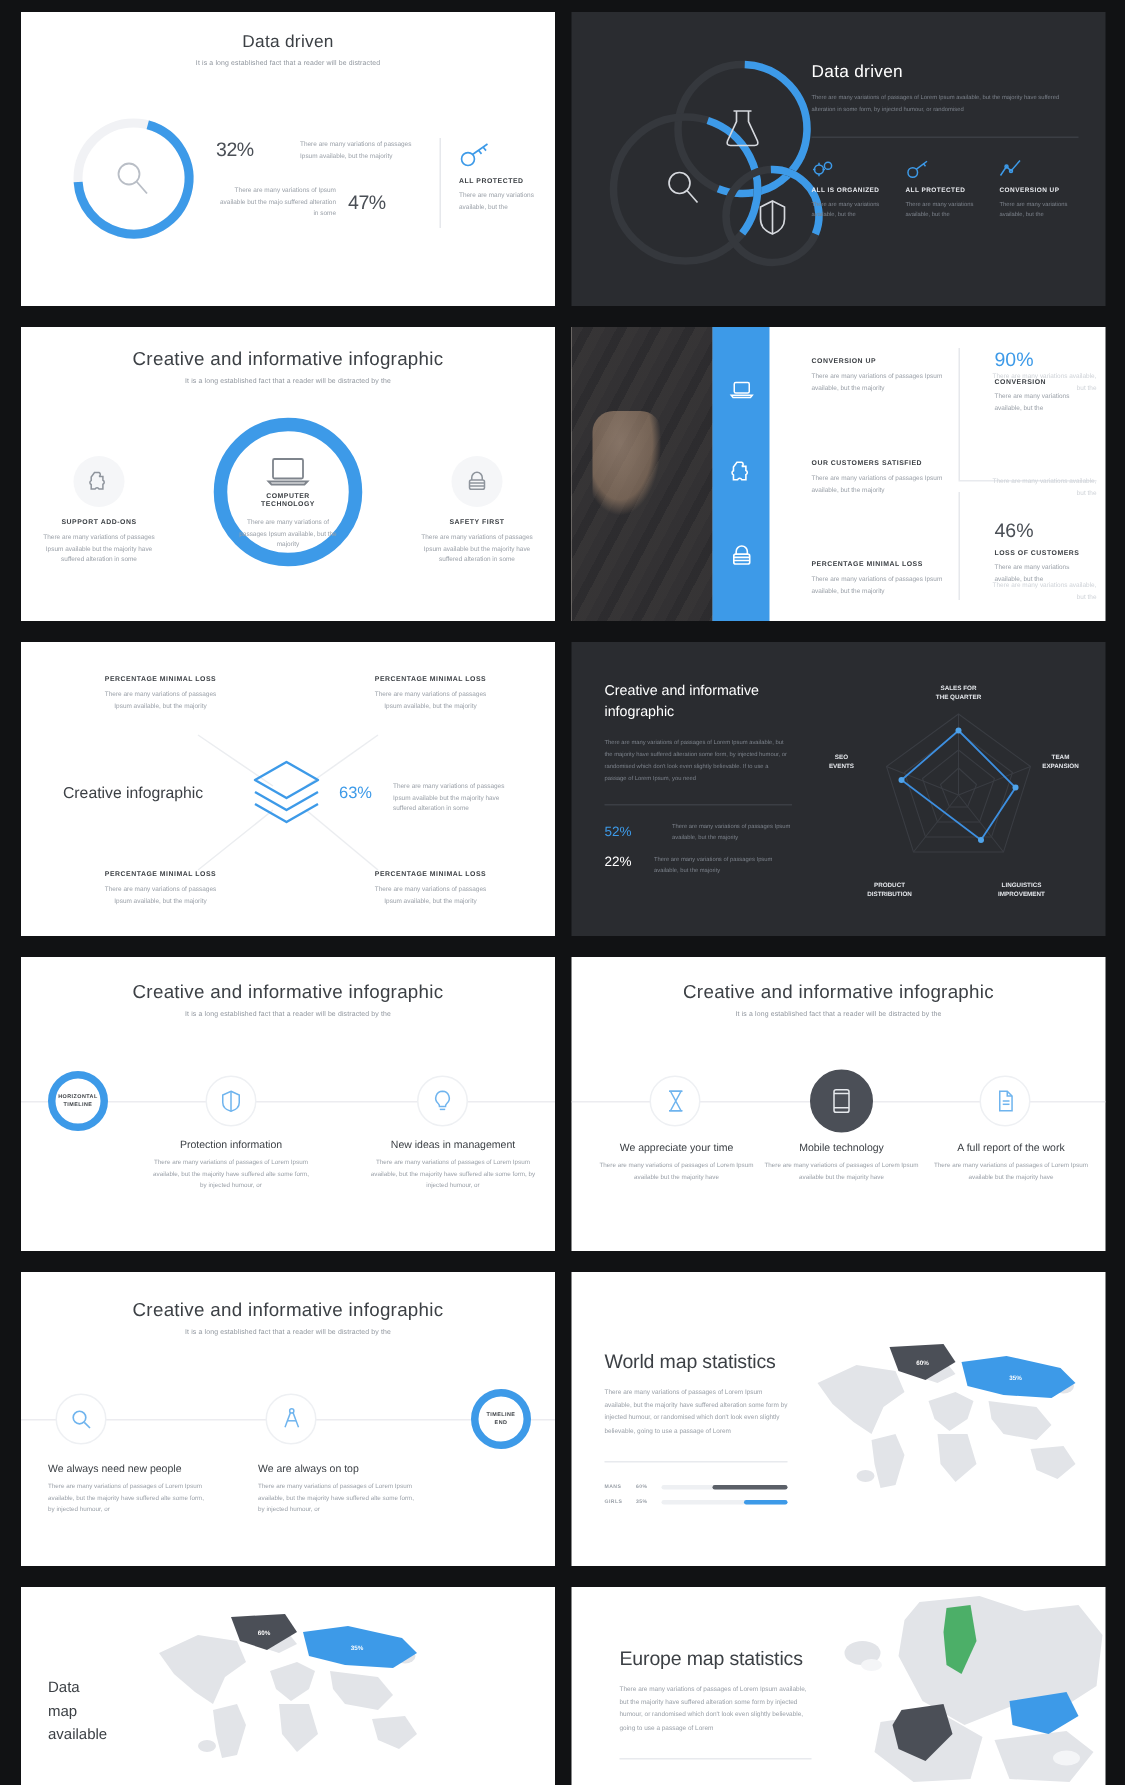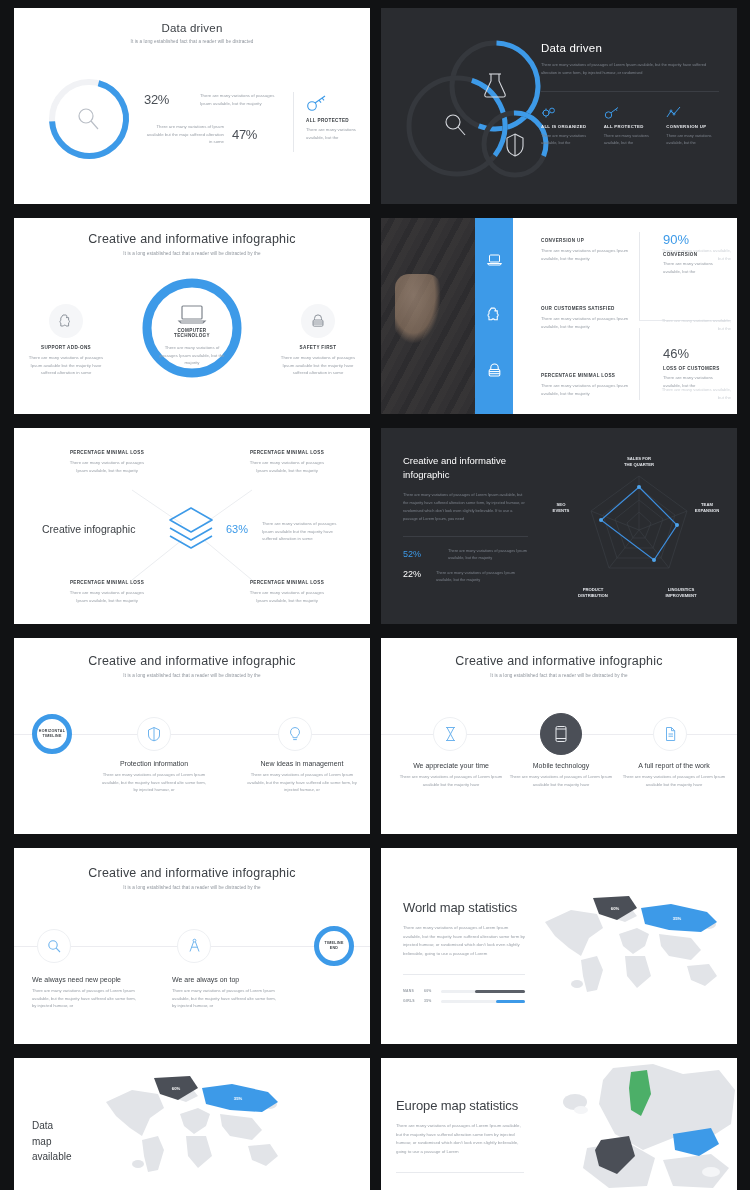--- a/index.html
+++ b/index.html
@@ -597,21 +597,21 @@
           <ellipse cx="36" cy="90" rx="6" ry="4"></ellipse>
         </g>
         <path d="M52 4 L88 2 L96 14 L76 26 L58 20 Z" fill="#4b4f57"></path>
         <text x="74" y="16" font-size="4.2" fill="#fff" text-anchor="middle" font-weight="bold" font-family="Liberation Sans, sans-serif">60%</text>
         <path d="M100 14 L130 10 L166 18 L176 28 L160 38 L128 36 L104 30 Z" fill="#3d9ae8"></path>
         <text x="136" y="26" font-size="4.2" fill="#fff" text-anchor="middle" font-weight="bold" font-family="Liberation Sans, sans-serif">35%</text>
       </svg>
     </div>
 
     <div class="slide short">
-      <div style="position:absolute;left:15px;top:40px;width:128px">
+      <div style="position:absolute;left:32px;top:40px;width:128px">
         <div class="map-title">Europe map statistics</div>
         <div class="body-xs" style="margin-top:9px;line-height:2">There are many variations of passages of Lorem Ipsum available, but the majority have suffered alteration some form by injected humour, or randomised which don't look even slightly believable, going to use a passage of Lorem</div>
         <div class="divider" style="margin-top:16px"></div>
       </div>
 
       <svg style="position:absolute;left:162px;top:6px" width="196" height="130" viewBox="0 0 196 130">
         <g fill="#e2e4e8">
           <path d="M70 4 L110 0 L140 10 L176 6 L192 26 L188 60 L160 78 L130 74 L100 86 L72 70 L56 40 L60 16 Z"></path>
           <ellipse cx="32" cy="38" rx="12" ry="8"></ellipse>
           <path d="M44 84 L84 78 L112 94 L104 122 L66 124 L40 104 Z"></path>

